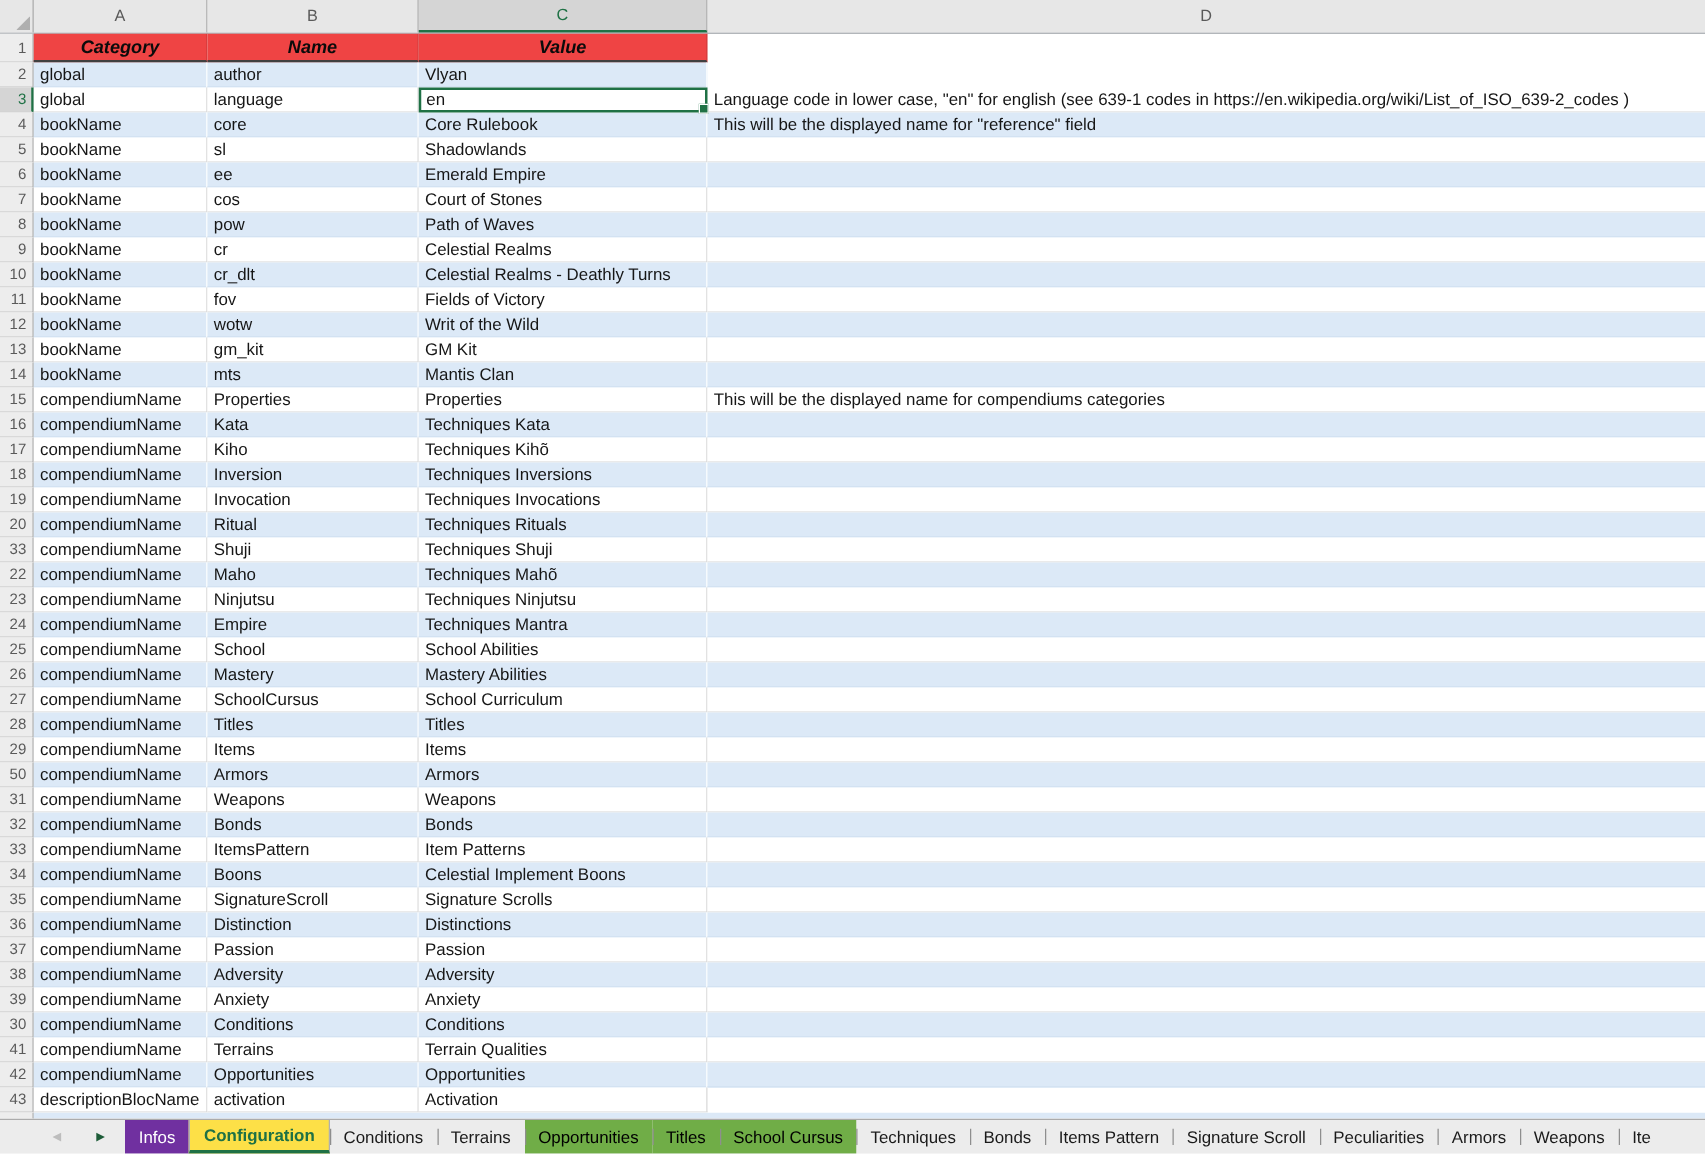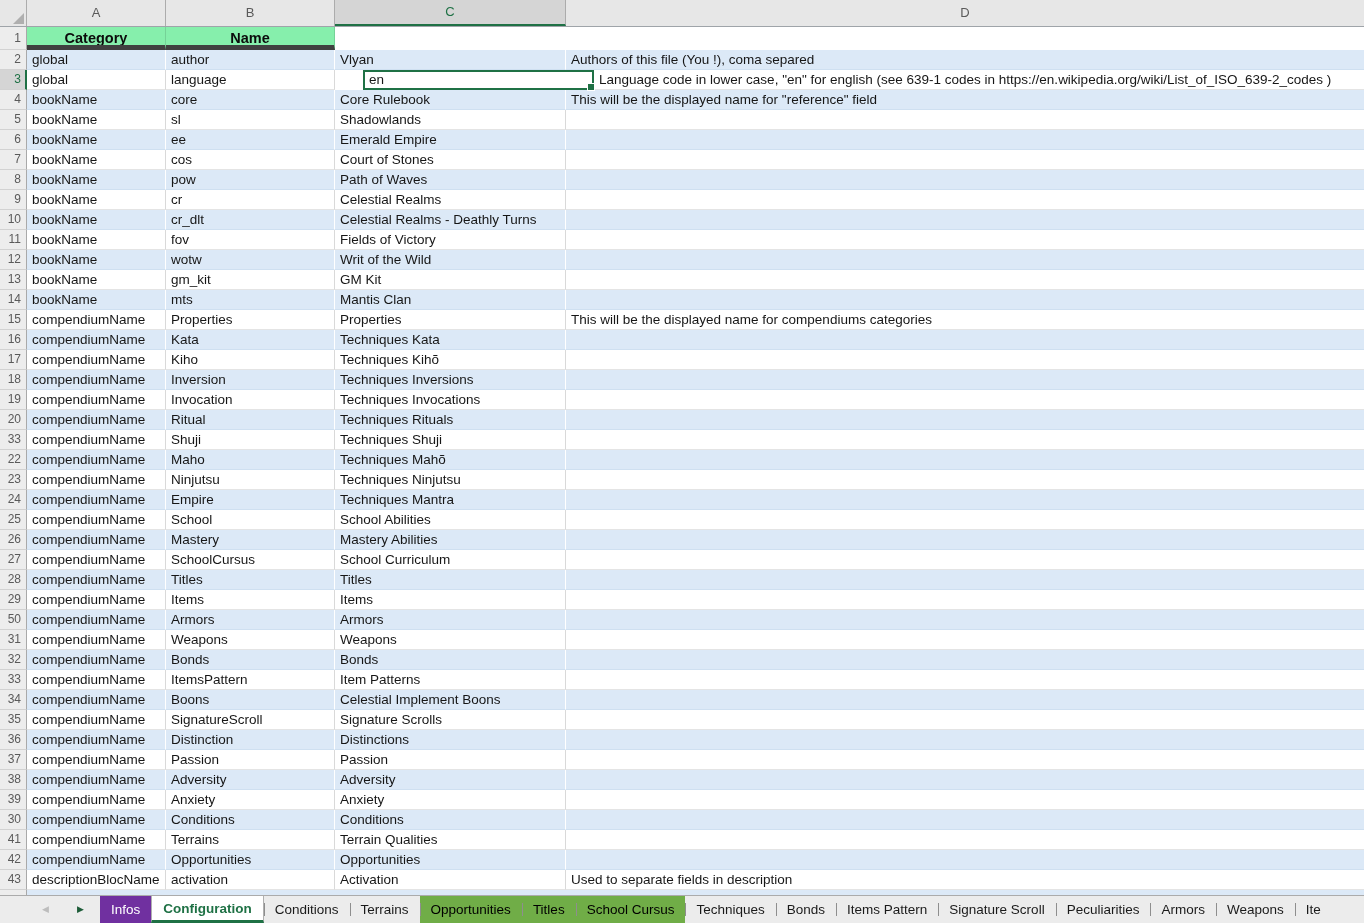--- a/index.html
+++ b/index.html
@@ -25,26 +25,26 @@
   .row.header-row { height: 23px; }
   .rownum { width: 27px; flex: 0 0 27px; background: #EDEDED; color: #5A5A5A; font-size: 12px;
             text-align: right; padding-right: 5px; line-height: 19px;
             border-right: 1px solid #A9A9A9; border-bottom: 1px solid #D2D2D2; }
   .header-row .rownum { line-height: 22px; }
   .rownum.sel { background: #D5D5D5; color: #1F7145; border-right: 2px solid #1F7145; padding-right: 4px; }
   .cell { padding-left: 5px; font-size: 13.5px; color: #161616; line-height: 19px;
           white-space: nowrap; overflow: hidden; background: #fff;
           border-right: 1px solid #D9D9D9; border-bottom: 1px solid #E4E4E4; }
   .row.banded .cell { background: #DCE9F7; border-right-color: #FFFFFF; border-bottom-color: #CFE0F1; }
-  .header-row .cell { background: #86efac; font-weight: bold; color: #0B0B0B; font-size: 14.5px;
+  .header-row .cell { background: #ef4444; font-weight: bold; color: #0B0B0B; font-size: 14.5px;
                       text-align: center; padding-left: 0; line-height: 22px;
-                      border-right: 1px solid rgba(0,0,0,0.12); border-bottom: 5px solid #404040; }
+                      border-right: 1px solid rgba(0,0,0,0.12); border-bottom: 2px solid #404040; font-style: italic; }
   .cell.colD, .header-row .cell.colD { border-right: none; }
   .cell.selected { position: relative; overflow: visible; z-index: 3; background: #fff !important;
-                   border: 2px solid #1F7145 !important; padding-left: 4px; line-height: 15px; margin-left: 28px; }
+                   border: 2px solid #1F7145 !important; padding-left: 4px; line-height: 15px; }
   .cell.selected::after { content: ""; position: absolute; right: -3px; bottom: -3px; width: 6px; height: 6px;
                           background: #1F7145; border: 1px solid #fff; z-index: 4; }
 
   
   .row44 { height: 5px; display: flex; flex: 0 0 auto; overflow: hidden; }
   .row44 .gut { width: 27px; flex: 0 0 27px; background: #EDEDED; border-right: 1px solid #A9A9A9; }
   .row44 .band { flex: 1; background: #DCE9F7; }
 
   
   .tabbar { height: 28px; flex: 0 0 auto; display: flex; align-items: stretch; background: #ECECEC;
@@ -52,21 +52,21 @@
   .nav { display: flex; align-items: center; padding-left: 42px; gap: 28px; flex: 0 0 100px; width: 100px; }
   .navarrow { font-size: 9px; line-height: 1; cursor: default; }
   .navarrow.left { color: #BDBDBD; }
   .navarrow.right { color: #1D5C38; }
   .tabs { display: flex; align-items: stretch; flex: 1 1 auto; overflow: hidden; }
   .tab { display: flex; align-items: center; padding: 0 11px; font-size: 13.5px; color: #1A1A1A;
          position: relative; white-space: nowrap; }
   .tab + .tab::before { content: ""; position: absolute; left: 0; top: 7px; height: 13px; width: 1px; background: #8E8E8E; }
   .tab.purple { background: #7030A0; color: #FFFFFF; }
   .tab.green { background: #70AD47; color: #000000; }
-  .tab.active { background: #ffffff; color: #1F7145; font-weight: bold;
+  .tab.active { background: #fde047; color: #1F7145; font-weight: bold;
                 border-left: 1px solid #B0B0B0; border-right: 1px solid #B0B0B0;
                 border-bottom: 3px solid #1F7145; justify-content: flex-end; }
   .tab.active::before { display: none; }
   .tab.truncated { padding-right: 0; }
 </style>
 </head>
 <body>
 
 <div class="sheet">
 
@@ -78,27 +78,27 @@
     <div class="col-letter colB">B</div>
     <div class="col-letter colC sel">C</div>
     <div class="col-letter colD">D</div>
   </div>
 
   <div class="grid" id="grid">
     <div class="row header-row">
       <div class="rownum">1</div>
       <div class="cell colA">Category</div>
       <div class="cell colB">Name</div>
+      <div class="cell colC">Value</div>
     </div>
   <div class="row banded">
     <div class="rownum">2</div>
     <div class="cell colA">global</div>
     <div class="cell colB">author</div>
     <div class="cell colC">Vlyan</div>
-    <div class="cell colD">Authors of this file (You !), coma separed</div>
   </div>
       <div class="row">
     <div class="rownum sel">3</div>
     <div class="cell colA">global</div>
     <div class="cell colB">language</div>
     <div class="cell colC selected">en</div>
     <div class="cell colD">Language code in lower case, "en" for english (see 639-1 codes in https://en.wikipedia.org/wiki/List_of_ISO_639-2_codes )</div>
   </div>
       <div class="row banded">
     <div class="rownum">4</div>
@@ -371,21 +371,20 @@
     <div class="cell colA">compendiumName</div>
     <div class="cell colB">Opportunities</div>
     <div class="cell colC">Opportunities</div>
     <div class="cell colD"></div>
   </div>
       <div class="row">
     <div class="rownum">43</div>
     <div class="cell colA">descriptionBlocName</div>
     <div class="cell colB">activation</div>
     <div class="cell colC">Activation</div>
-    <div class="cell colD">Used to separate fields in description</div>
   </div>
     </div>
 
   <div class="row44">
     <div class="gut"></div>
     <div class="band"></div>
   </div>
 
   <div class="tabbar">
     <div class="nav">

